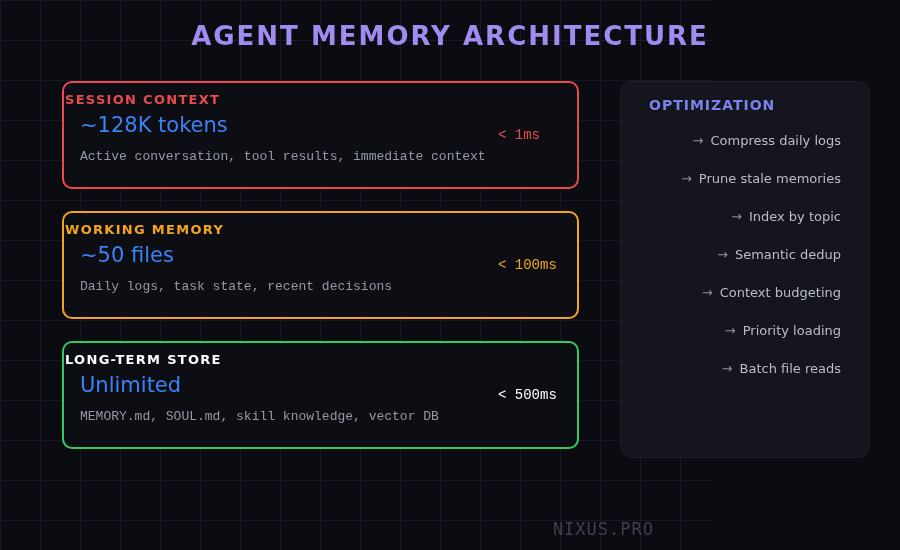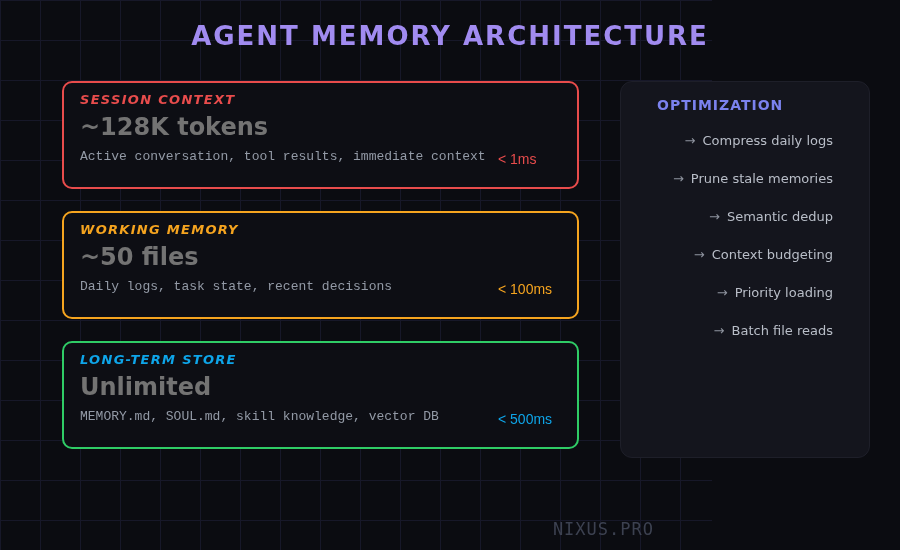--- a/index.html
+++ b/index.html
@@ -25,45 +25,45 @@
   
   .card{
     position:absolute;left:62px;width:517px;height:108px;
     box-sizing:border-box;border:2px solid #888;border-radius:10px;
     background:#0d0e14;
   }
   .card--session{top:81px;border-color:#e84c4c;}
   .card--working{top:211px;border-color:#f5a41f;}
   .card--longterm{top:341px;border-color:#2fcc66;}
   .card-label{
-    position:absolute;left:16px;top:9px;
-    font-size:13px;font-weight:700;letter-spacing:1.3px;font-style:italic;
+    position:absolute;left:1px;top:9px;
+    font-size:13px;font-weight:700;letter-spacing:1.3px;
   }
   .card--session .card-label,.card--session .card-latency{color:#e84c4c;}
   .card--working .card-label,.card--working .card-latency{color:#f5a41f;text-align:center;}
-  .card--longterm .card-label,.card--longterm .card-latency{color:#0ea5e9;}
+  .card--longterm .card-label,.card--longterm .card-latency{color:#ffffff;}
   .card-value{
     position:absolute;left:16px;top:30px;
-    font-size:24px;font-weight:700;color:#737373;line-height:1.2;
+    font-size:21px;font-weight:400;color:#3b82f6;line-height:1.2;
   }
   .card-latency{
     position:absolute;left:434px;top:44px;
-    font-family:Liberation Sans, sans-serif;
-    font-size:14px;white-space:pre;margin-top:24px;
+    font-family:Liberation Mono, monospace;
+    font-size:14px;white-space:pre;
   }
   .card-sub{
     position:absolute;left:16px;top:66px;
     font-size:13px;color:#939aa6;line-height:1.2;font-family:Liberation Mono, monospace;
   }
   
   .opt-panel{
     position:absolute;left:620px;top:81px;width:250px;height:377px;
     box-sizing:border-box;border:1px solid #1e1f29;border-radius:12px;
     background:#14151d;
-    padding:15px 36px;
+    padding:15px 28px;
   }
   .opt-title{
     margin:0;font-size:14px;font-weight:700;letter-spacing:1px;
     color:#7b82ee;
   }
   .opt-list{
     list-style:none;margin:21px 0 0 0;padding:0 0 0 11px;
   }
   .opt-list li{
     margin-bottom:25px;font-size:13px;line-height:13px;color:#b9bec8;
@@ -104,20 +104,21 @@
     <div class="card-value">Unlimited</div>
     <div class="card-latency">&lt; 500ms</div>
     <div class="card-sub">MEMORY.md, SOUL.md, skill knowledge, vector DB</div>
   </div>
 
   <div class="opt-panel">
     <h2 class="opt-title">OPTIMIZATION</h2>
     <ul class="opt-list">
       <li><span class="opt-arrow">→</span><span>Compress daily logs</span></li>
       <li><span class="opt-arrow">→</span><span>Prune stale memories</span></li>
+      <li><span class="opt-arrow">→</span><span>Index by topic</span></li>
       <li><span class="opt-arrow">→</span><span>Semantic dedup</span></li>
       <li><span class="opt-arrow">→</span><span>Context budgeting</span></li>
       <li><span class="opt-arrow">→</span><span>Priority loading</span></li>
       <li><span class="opt-arrow">→</span><span>Batch file reads</span></li>
     </ul>
   </div>
 
   <div class="watermark">NIXUS.PRO</div>
 
 </div>

